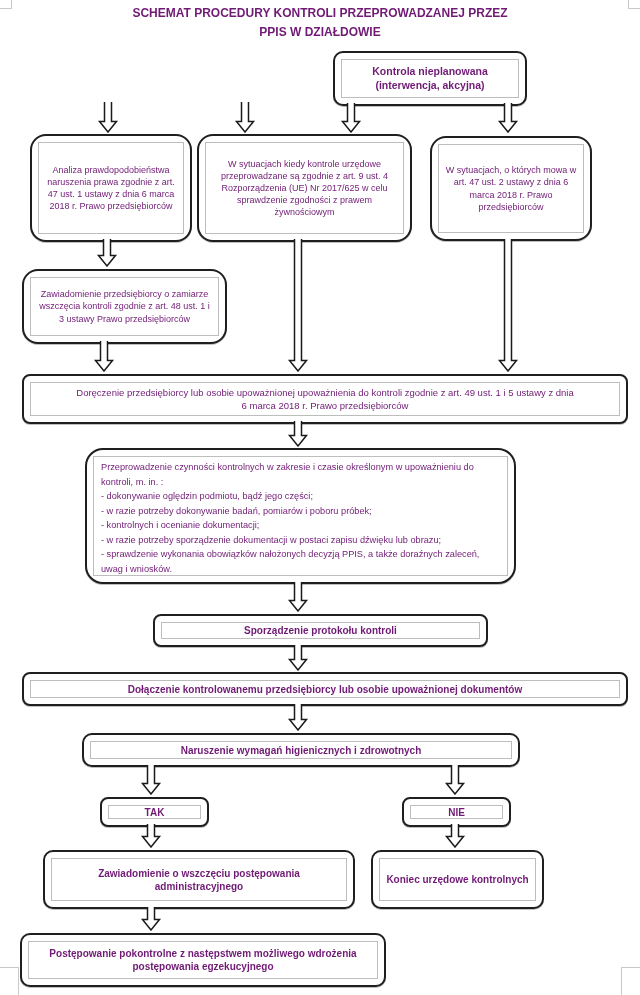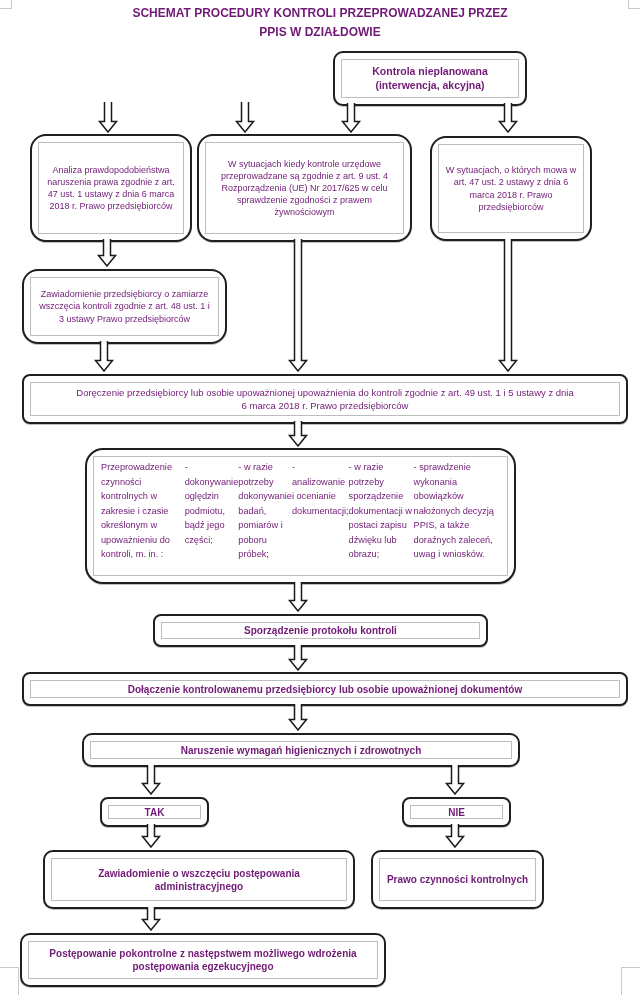--- a/index.html
+++ b/index.html
@@ -9,21 +9,21 @@
          font-size:12px;letter-spacing:0px;}
   .node{position:absolute;background:#fff;border:2px solid #1f1f1f;border-radius:12px;
         box-shadow:0 1px 0 rgba(0,0,0,.25);}
   .node .inner{position:absolute;inset:6px;border:1px solid #bdbdbd;display:flex;
         align-items:center;justify-content:center;text-align:center;padding:1px 5px;box-sizing:border-box;}
   .r8{border-radius:8px;} .r10{border-radius:10px;} .r16{border-radius:16px;} .r18{border-radius:18px;}
   .fs9{font-size:9px;line-height:1.35;}
   .fs95{font-size:9.5px;line-height:1.4;}
   .b10{font-weight:bold;font-size:10px;line-height:1.3;}
   .b105{font-weight:bold;font-size:10.5px;line-height:1.3;}
-  .list .inner{align-items:flex-start;justify-content:flex-start;
+  .list .inner{flex-direction:column;align-items:flex-start;justify-content:flex-start;
         text-align:left;font-size:9.2px;line-height:1.58;padding:3px 7px;}
   .arrow{position:absolute;}
   .mark{position:absolute;border:0 solid #c9c9c9;}
   .gmax{display:inline-block;max-width:505px;}
 </style>
 </head>
 <body>
 
 <div class="page">
 
@@ -67,21 +67,21 @@
     <div class="inner fs95">
         <span class="gmax">Doręczenie przedsiębiorcy lub osobie upoważnionej upoważnienia do kontroli zgodnie z art. 49 ust. 1 i 5 ustawy z dnia 6 marca 2018 r. Prawo przedsiębiorców</span>
       </div>
   </div>
 
   <div class="node r18 list" style="left:85px;top:448px;width:427px;height:132px;">
     <div class="inner">
       <div>Przeprowadzenie czynności kontrolnych w zakresie i czasie określonym w upoważnieniu do kontroli, m. in. :</div>
       <div>- dokonywanie oględzin podmiotu, bądź jego części;</div>
       <div>- w razie potrzeby dokonywanie badań, pomiarów i poboru próbek;</div>
-      <div>- analizowanie i ocenianie dokumentacji;</div>
+      <div>- kontrolnych i ocenianie dokumentacji;</div>
       <div>- w razie potrzeby sporządzenie dokumentacji w postaci zapisu dźwięku lub obrazu;</div>
       <div>- sprawdzenie wykonania obowiązków nałożonych decyzją PPIS, a także doraźnych zaleceń, uwag i wniosków.</div>
     </div>
   </div>
 
   <div class="node r8" style="left:153px;top:614px;width:287px;height:29px;padding-left:44px;">
     <div class="inner b10">
         <span>Sporządzenie protokołu kontroli</span>
       </div>
   </div>
@@ -109,21 +109,21 @@
       </div>
   </div>
 
   <div class="node r10" style="left:43px;top:850px;width:308px;height:55px;">
     <div class="inner b10">
         <span>Zawiadomienie o wszczęciu postępowania administracyjnego</span>
       </div>
   </div>
   <div class="node r10" style="left:371px;top:850px;width:169px;height:55px;">
     <div class="inner b10">
-        <span>Prawo czynności kontrolnych</span>
+        <span>Koniec urzędowe kontrolnych</span>
       </div>
   </div>
   <div class="node r10" style="left:20px;top:933px;width:345px;height:50px;padding-left:17px;">
     <div class="inner b10">
         <span>Postępowanie pokontrolne z następstwem możliwego wdrożenia postępowania egzekucyjnego</span>
       </div>
   </div>
 
   <svg class="arrow" style="left:97px;top:102px" width="22" height="31">
       <path d="M7.5,0 V19.5 H2.5 L11,30 L19.5,19.5 H14.5 V0" fill="#fff" stroke="#1a1a1a" stroke-width="1.5"></path>

